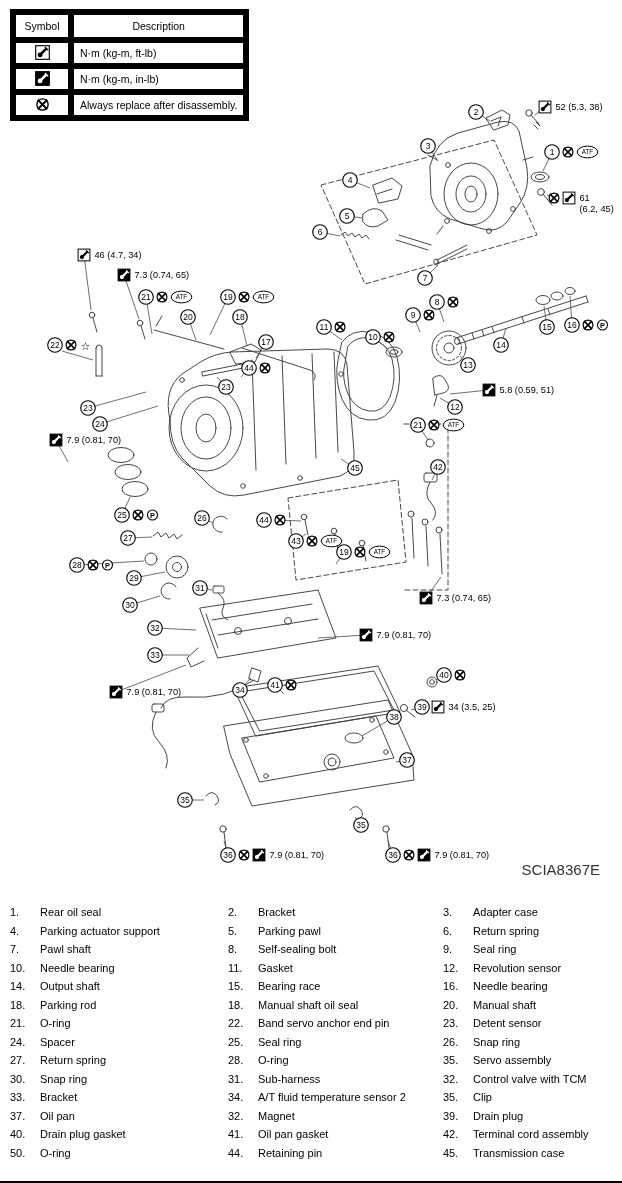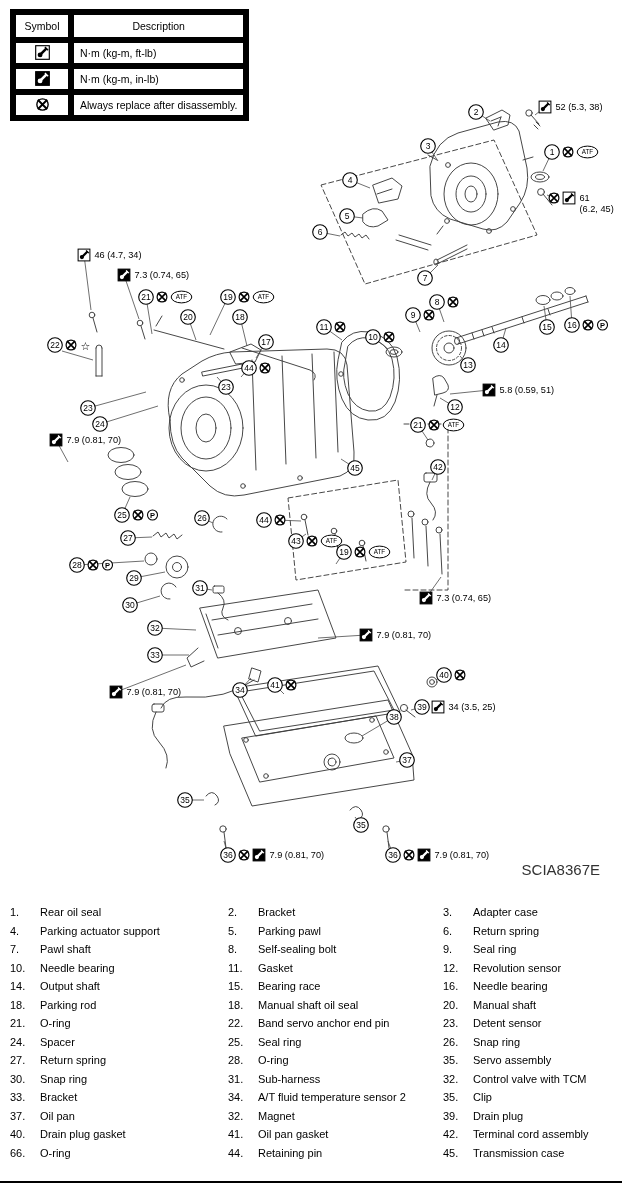--- a/index.html
+++ b/index.html
@@ -862,21 +862,21 @@
       </div>
       <div class="part">
         <span class="pnum">41.</span>
         <span class="pname">Oil pan gasket</span>
       </div>
       <div class="part">
         <span class="pnum">42.</span>
         <span class="pname">Terminal cord assembly</span>
       </div>
       <div class="part">
-        <span class="pnum">66.</span>
+        <span class="pnum">50.</span>
         <span class="pname">O-ring</span>
       </div>
       <div class="part">
         <span class="pnum">44.</span>
         <span class="pname">Retaining pin</span>
       </div>
       <div class="part">
         <span class="pnum">45.</span>
         <span class="pname">Transmission case</span>
       </div>

